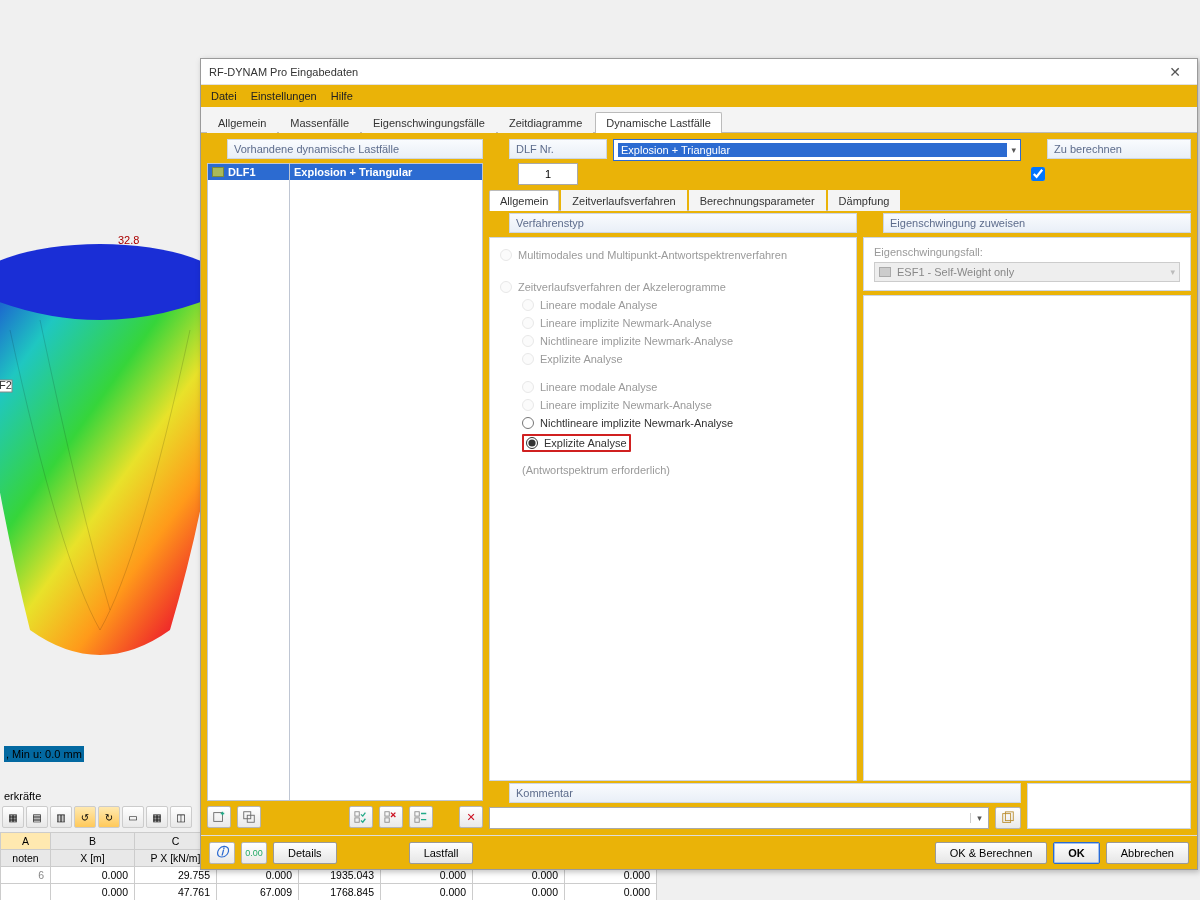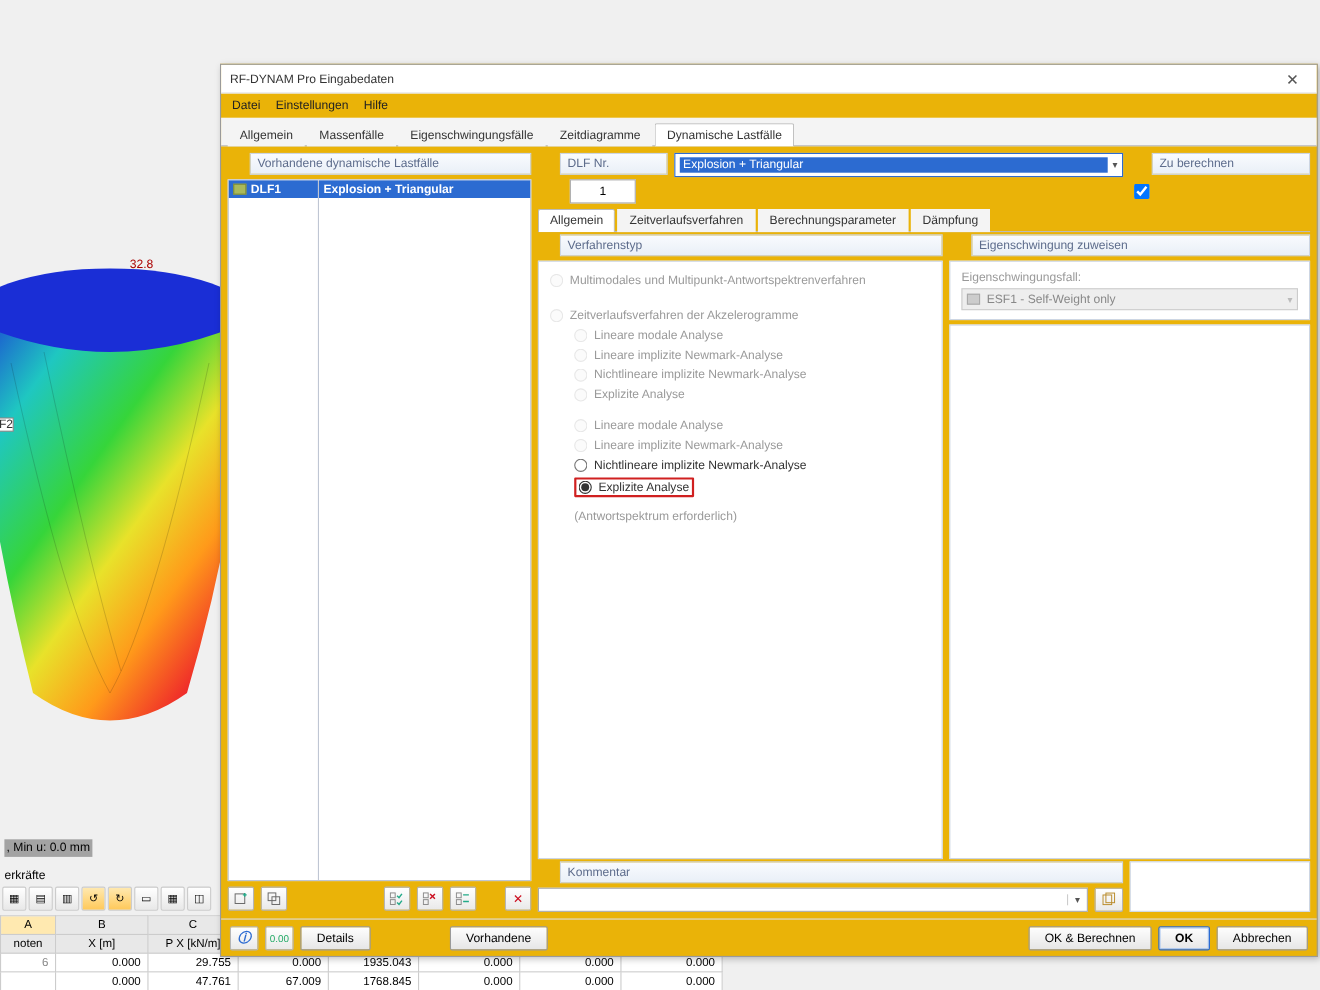--- a/index.html
+++ b/index.html
@@ -1,21 +1,21 @@
 <!DOCTYPE html>
 <html><head>
 <meta charset="utf-8">
 <style>
 * { box-sizing: border-box; margin: 0; padding: 0; font-family: "Segoe UI", Tahoma, sans-serif; font-size: 11px; }
 body { background: #f0f0f0; width: 1200px; height: 900px; overflow: hidden; position: relative; }
 
 
 .bg-model { position: absolute; left: -30px; top: 210px; width: 260px; height: 460px; }
 .bg-model svg { width: 100%; height: 100%; }
-.bg-status { position: absolute; left: 4px; top: 746px; font-size: 11px; color: #000; background: #a3a3a3; padding: 2px; margin-top: 17px; }
+.bg-status { position: absolute; left: 4px; top: 746px; font-size: 11px; color: #000; background: #0369a1; padding: 2px; }
 .bg-label { position: absolute; left: 4px; top: 790px; font-size: 11px; color: #000; }
 
 
 .bg-toolbar { position: absolute; left: 2px; top: 806px; height: 22px; display: flex; gap: 2px; }
 .tbtn { width: 22px; height: 22px; border: 1px solid #ccc; background: linear-gradient(#fff,#e8e8e8); border-radius: 2px; display: flex; align-items: center; justify-content: center; font-size: 10px; }
 .tbtn.accent { background: linear-gradient(#ffe9b0,#ffc95a); }
 
 
 .bg-sheet { position: absolute; left: 0; top: 832px; right: 0; }
 .bg-sheet table { border-collapse: collapse; background: #fff; }
@@ -382,19 +382,19 @@
 
   <div class="footer">
     <div class="sqbtn">
         <span class="qm">ⓘ</span>
       </div>
     <div class="sqbtn">
         <span style="font-size:9px;color:#2a6">0.00</span>
       </div>
     <button class="btn">Details</button>
     <div style="width:60px"></div>
-    <button class="btn">Vorhandene</button>
+    <button class="btn">Lastfall</button>
     <div class="spacer"></div>
     <button class="btn">OK &amp; Berechnen</button>
     <button class="btn primary">OK</button>
     <button class="btn">Abbrechen</button>
   </div>
 </div>
 
 </body></html>

